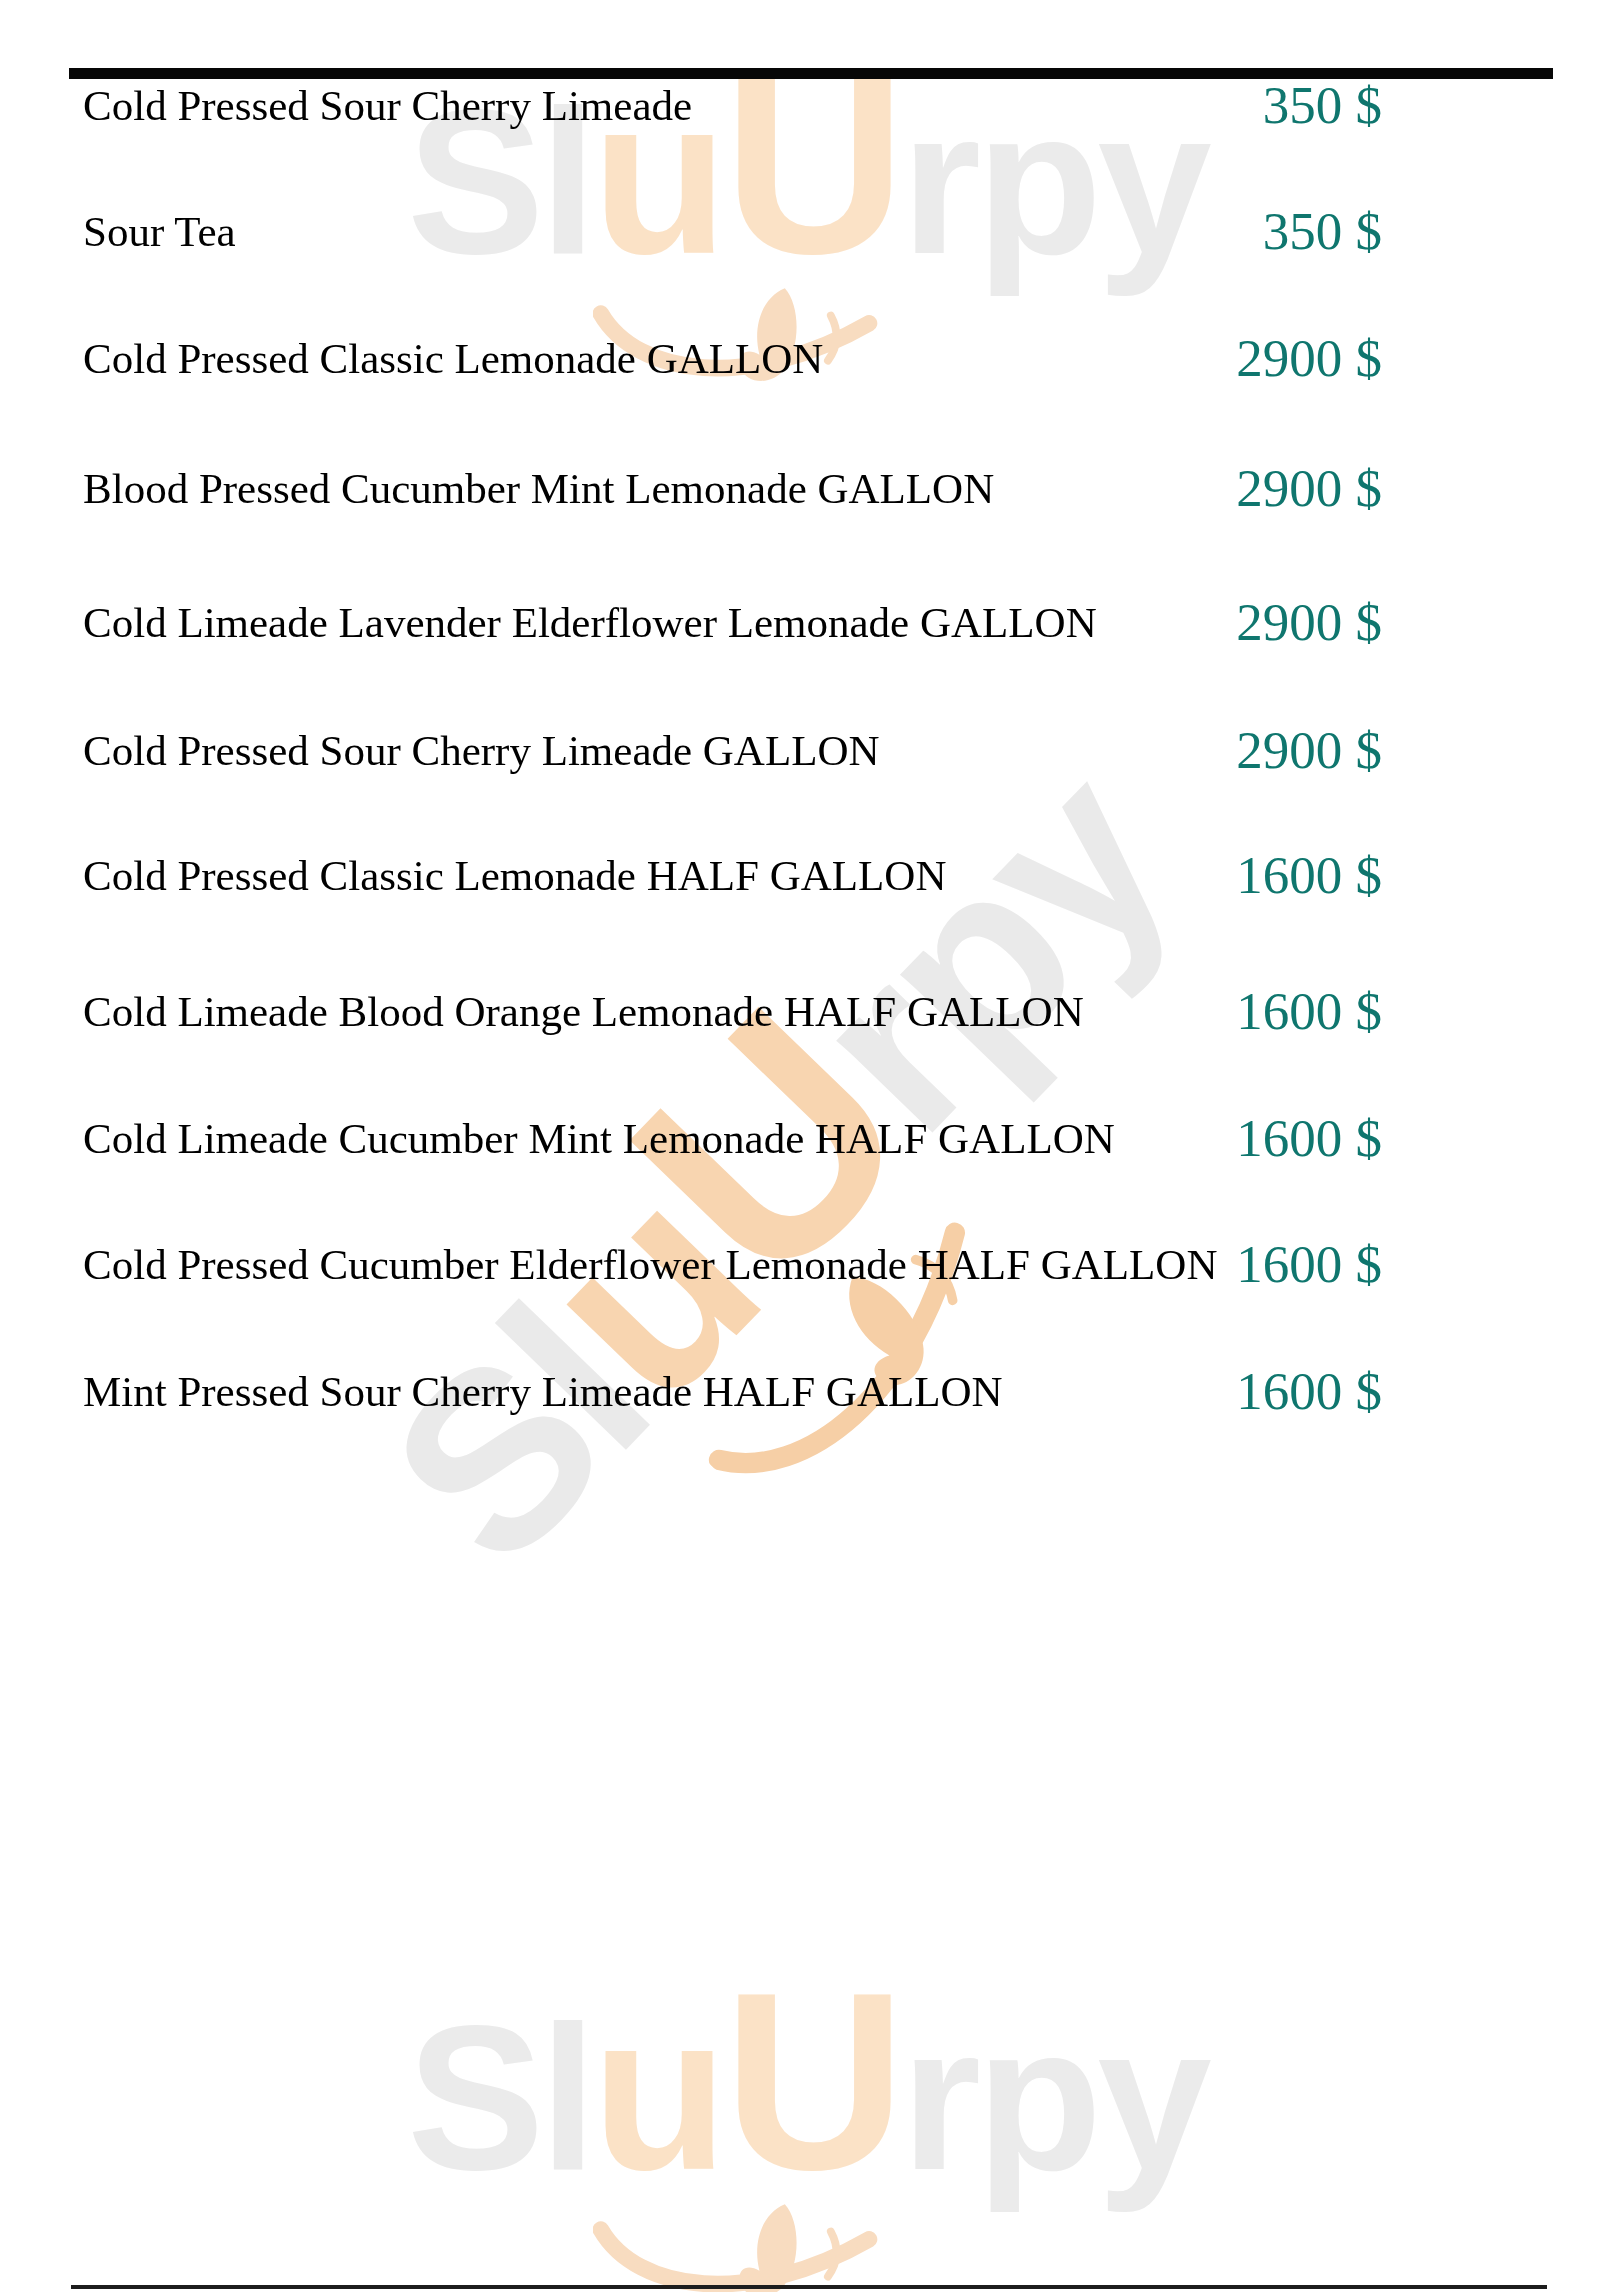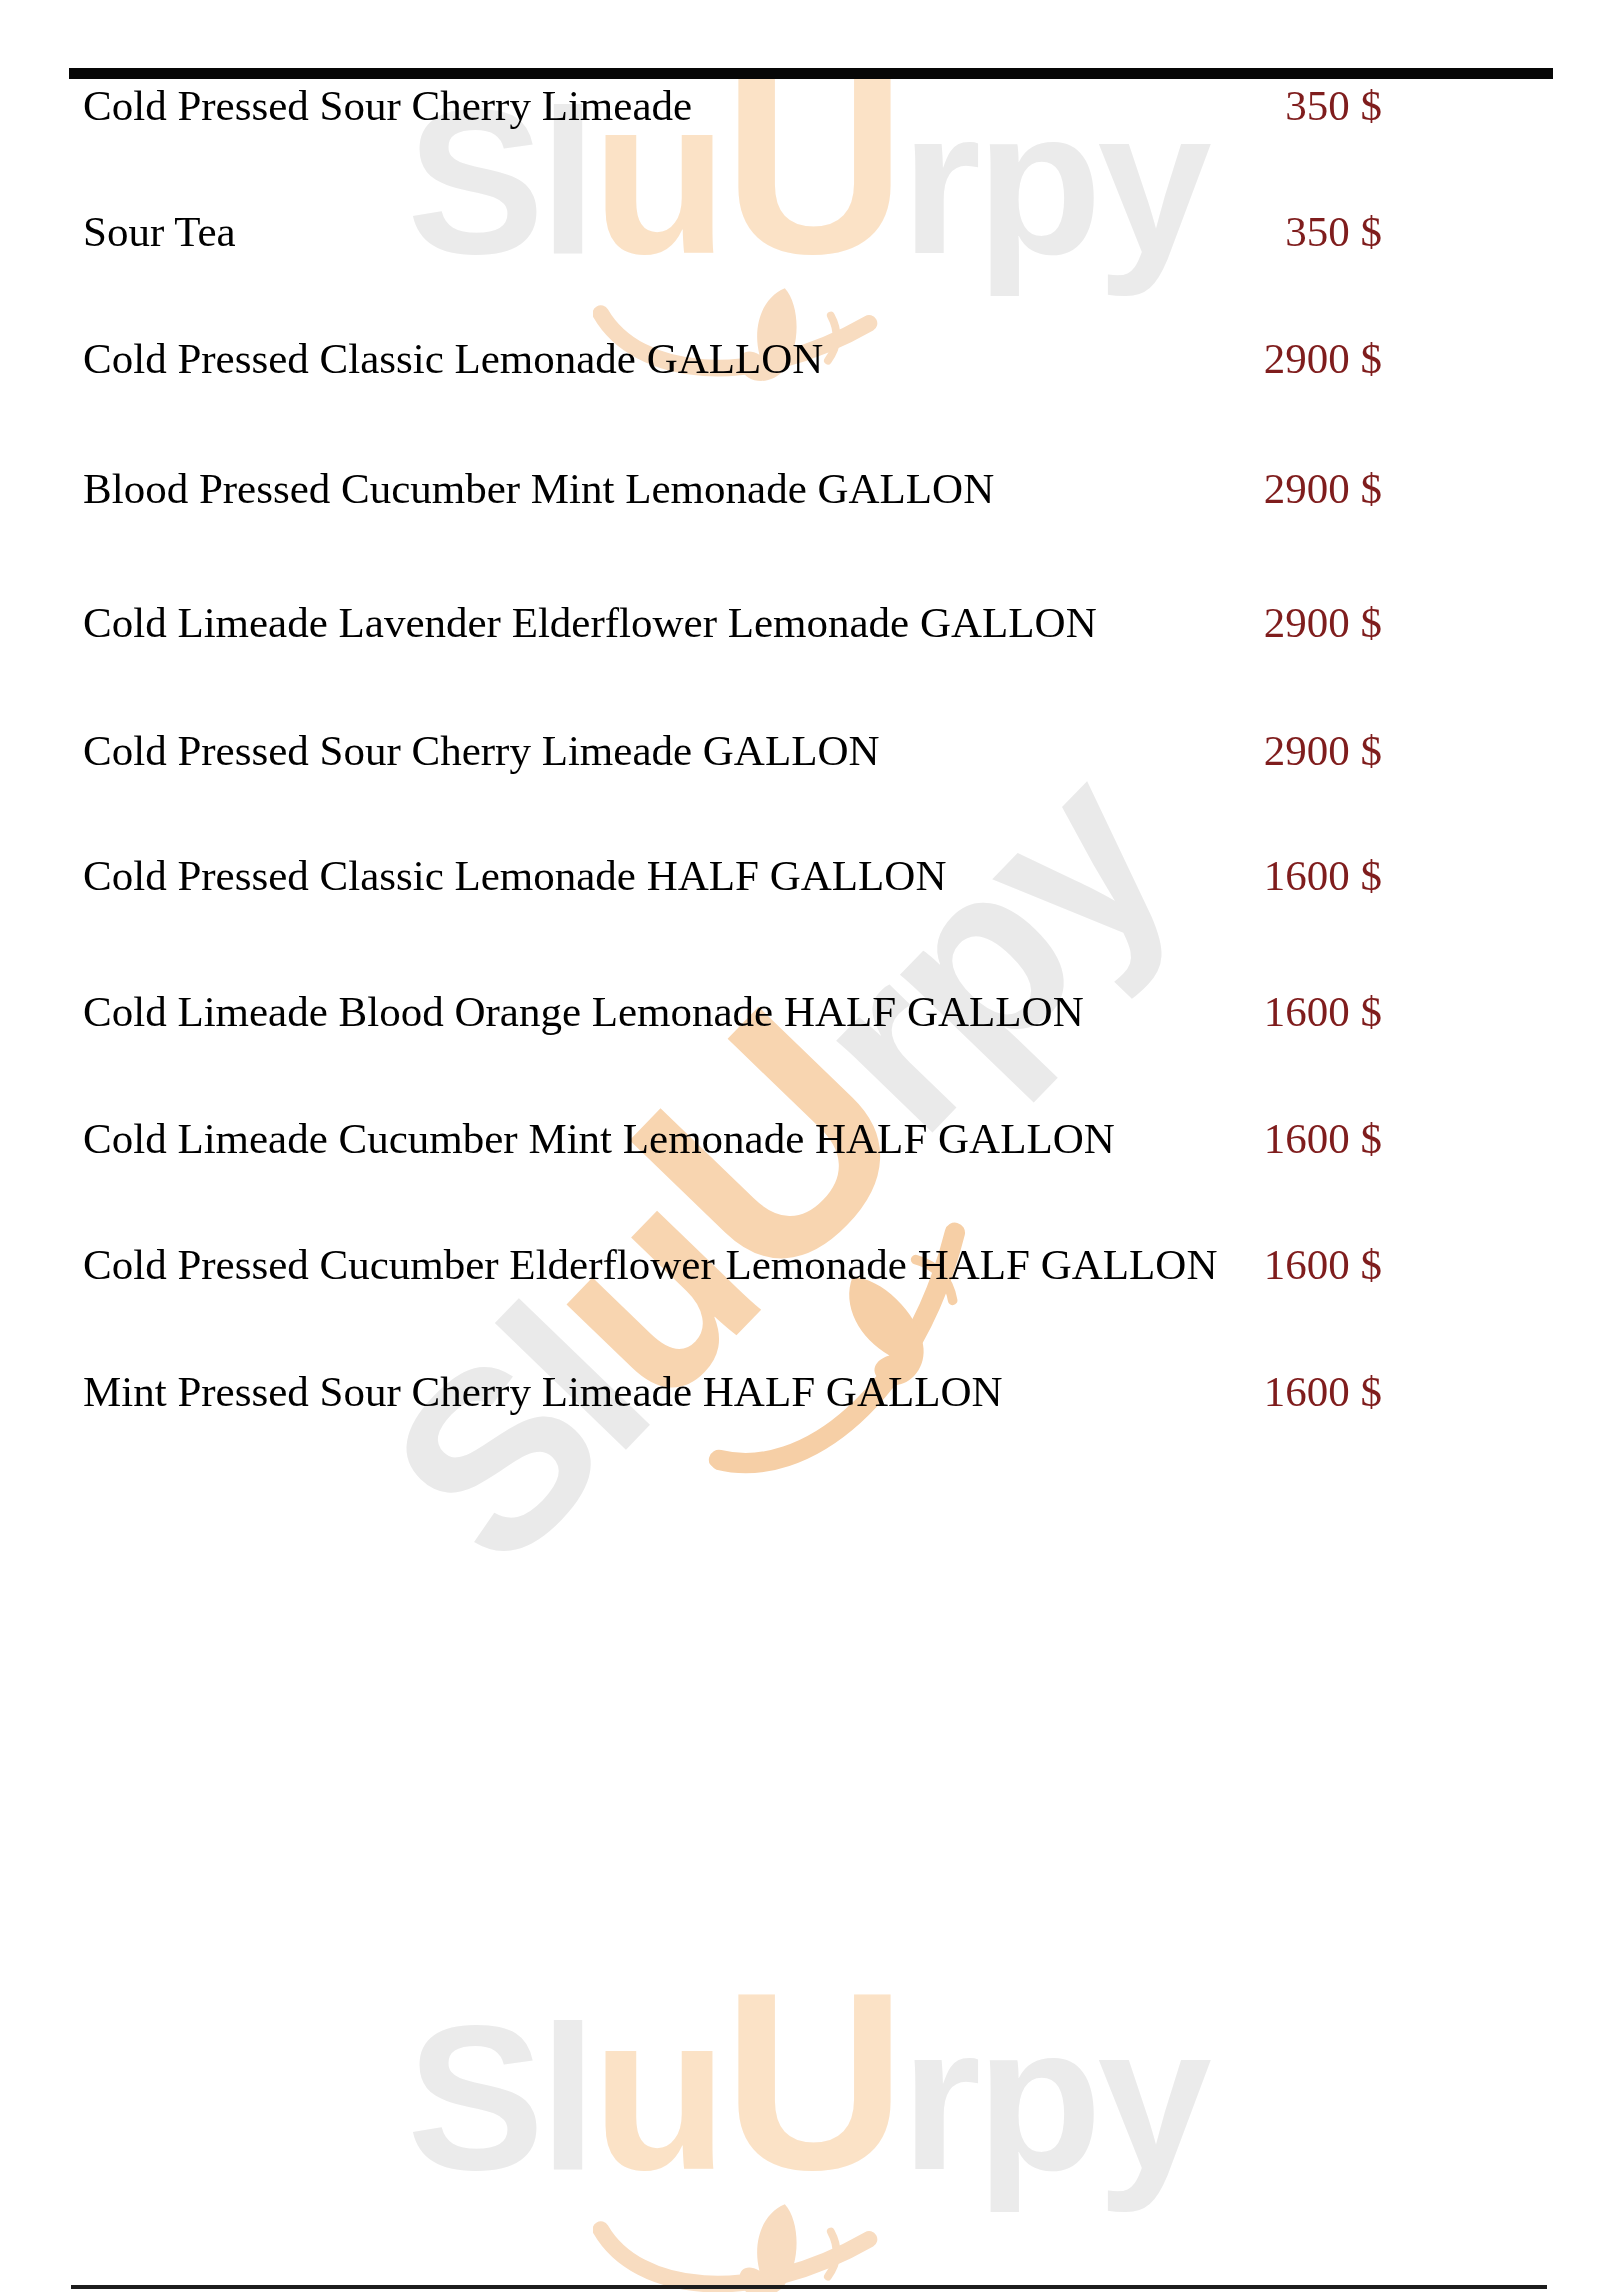--- a/index.html
+++ b/index.html
@@ -70,22 +70,22 @@
     font-size: 43px;
     color: #000000;
     white-space: nowrap;
   }
   .row .item-price {
     position: absolute;
     left: 1078px;
     width: 304px;
     text-align: right;
     transform: translateY(-50%);
-    font-size: 43px;
-    color: #7f1d1d;
+    font-size: 53px;
+    color: #0f766e;
     white-space: nowrap;
   }
   .row:nth-child(1)  { top: 105px;  }
   .row:nth-child(2)  { top: 231px;  }
   .row:nth-child(3)  { top: 358px;  }
   .row:nth-child(4)  { top: 488px;  }
   .row:nth-child(5)  { top: 622px;  }
   .row:nth-child(6)  { top: 750px;  }
   .row:nth-child(7)  { top: 875px;  }
   .row:nth-child(8)  { top: 1011px; }

